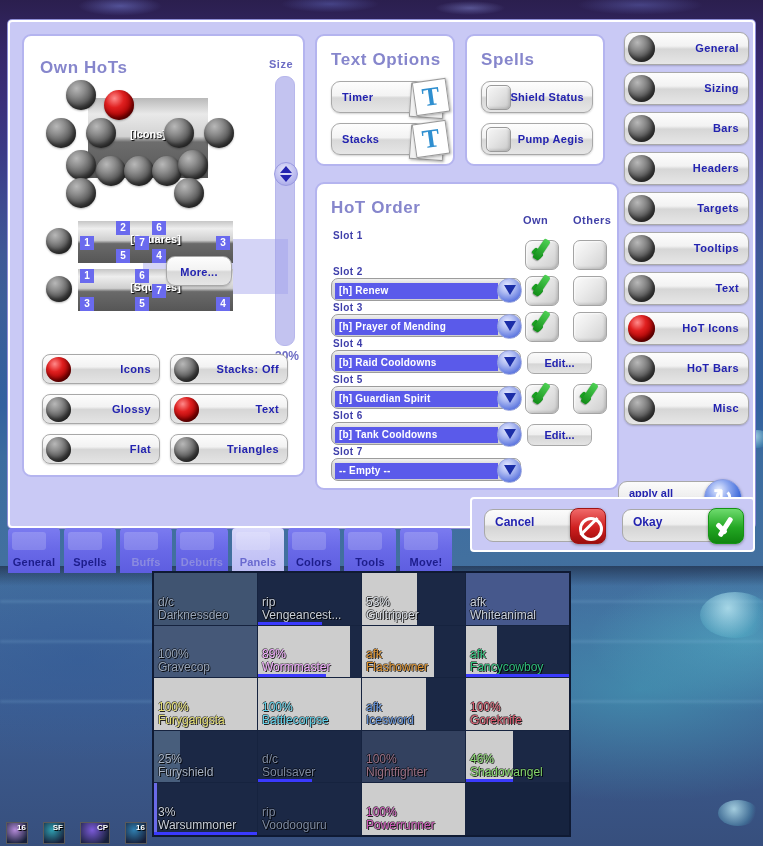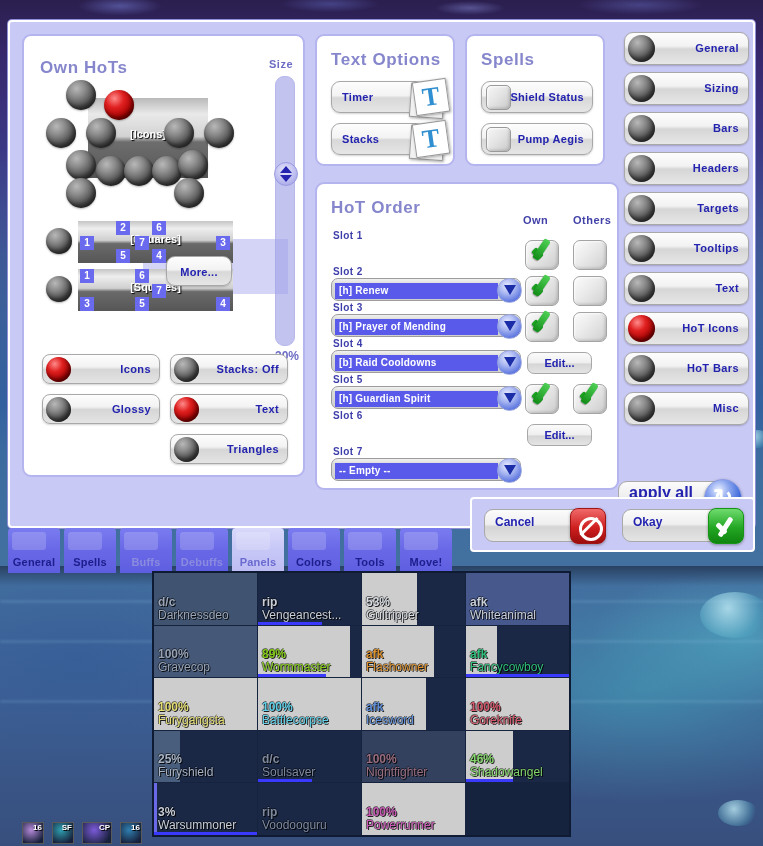--- a/index.html
+++ b/index.html
@@ -279,21 +279,21 @@
   }
 
   
   #apply-all {
     position:absolute; left:608px; top:459px; width:115px; height:33px;
     background: linear-gradient(to bottom,#fbfbfb 0%,#efefef 46%,#d5d5d5 54%,#e4e4e4 100%);
     border:1px solid #a8a8a8; border-radius:9px;
   }
   #apply-all .lbl {
     position:absolute; left:10px; top:0; line-height:22px;
-    color:#2323b0; font-size:16px; font-weight:bold;
+    color:#2323b0; font-size:11px; font-weight:bold;
   }
   .refresh-icon {
     position:absolute; right:-10px; top:-3px; width:38px; height:38px; border-radius:50%;
     background: radial-gradient(circle at 38% 28%, #eaf0ff 0%, #8fa9f0 30%, #2f5ed6 70%, #1b3aa8 100%);
     border:1px solid #8b9ce0; box-shadow:0 1px 3px rgba(0,0,0,.35);
   }
   .refresh-icon::after {
     content:'\21BB'; position:absolute; inset:0; text-align:center; line-height:36px;
     font-size:24px; color:#ffffff; font-weight:bold;
   }
@@ -368,29 +368,29 @@
     position:absolute; left:0; top:0; bottom:0;
     background: #cdcdcd;
   }
   .unit .txt {
     position:absolute; left:4px; bottom:3px; line-height:13px;
     font-size:12px; font-weight:normal;
     font-family:"Liberation Sans", sans-serif;
     text-shadow: 1px 1px 0 rgba(0,0,0,.85), -1px 0 0 rgba(0,0,0,.5), 0 -1px 0 rgba(0,0,0,.5);
     white-space:nowrap;
   }
-  .unit .status { display:block;font-weight:bold; }
+  .unit .status { display:block; }
   .unit .name { display:block; }
   .unit .hotbar {
     position:absolute; left:0; bottom:0; height:3px;
     background:#3a3aff;
   }
 
   
-  #actionbar { position:absolute; left:22px; top:822px; width:150px; height:22px; display:flex; gap:8px; }
+  #actionbar { position:absolute; left:6px; top:822px; width:150px; height:22px; display:flex; gap:15px; }
   .ab-icon {
     width:22px; height:22px; border:1px solid #5a5a5a; position:relative; overflow:hidden;
   }
   .ab-icon .cnt {
     position:absolute; right:1px; top:0; font-size:8px; color:#fff; font-weight:bold;
     text-shadow:1px 1px 0 #000;
   }
 </style>
 </head>
 <body>
@@ -478,20 +478,24 @@
         <span class="lbl">Stacks: Off</span>
       </div>
       <div class="tgl" style="left:0;top:40px">
         <span class="knob"></span>
         <span class="lbl">Glossy</span>
       </div>
       <div class="tgl" style="left:128px;top:40px">
         <span class="knob on"></span>
         <span class="lbl">Text</span>
       </div>
+      <div class="tgl" style="left:0;top:80px">
+        <span class="knob"></span>
+        <span class="lbl">Flat</span>
+      </div>
       <div class="tgl" style="left:128px;top:80px">
         <span class="knob"></span>
         <span class="lbl">Triangles</span>
       </div>
     </div>
   </div>
 
   <div class="panel" id="panel-textopt">
     <div class="panel-title" style="left:14px;top:14px">Text Options</div>
     <div class="wide-btn" style="left:14px;top:45px">
@@ -575,20 +579,24 @@
     <div class="tick checked" style="left:208px;top:200px">
       <span class="box"></span>
       <span class="mark"></span>
     </div>
     <div class="tick checked" style="left:256px;top:200px">
       <span class="box"></span>
       <span class="mark"></span>
     </div>
 
     <div class="slot-label" style="left:16px;top:226px">Slot 6</div>
+    <div class="dropdown" style="top:238px">
+      <span class="val">[b] Tank Cooldowns</span>
+      <span class="arrow"></span>
+    </div>
     <div class="edit-btn" style="left:210px;top:240px">
       <span class="lbl">Edit...</span>
     </div>
 
     <div class="slot-label" style="left:16px;top:262px">Slot 7</div>
     <div class="dropdown" style="top:274px">
       <span class="val">-- Empty --</span>
       <span class="arrow"></span>
     </div>
   </div>
@@ -712,21 +720,21 @@
     </div>
     <div class="unit">
       <div class="fill" style="width: 100%; background: rgb(84, 104, 138); opacity: 0.75;"></div>
       <div class="txt" style="color: rgb(151, 163, 181);">
         <span class="status">100%</span>
         <span class="name">Gravecop</span>
       </div>
     </div>
     <div class="unit">
       <div class="fill" style="width: 89%; background: rgb(205, 205, 205);"></div>
-      <div class="txt" style="color: #84cc16;">
+      <div class="txt" style="color: #f0abfc;">
         <span class="status">89%</span>
         <span class="name">Wormmaster</span>
       </div>
       <div class="hotbar" style="width: 66%;"></div>
     </div>
     <div class="unit">
       <div class="fill" style="width: 70%; background: rgb(205, 205, 205);"></div>
       <div class="txt" style="color: rgb(217, 143, 46);">
         <span class="status">afk</span>
         <span class="name">Flashowner</span>

